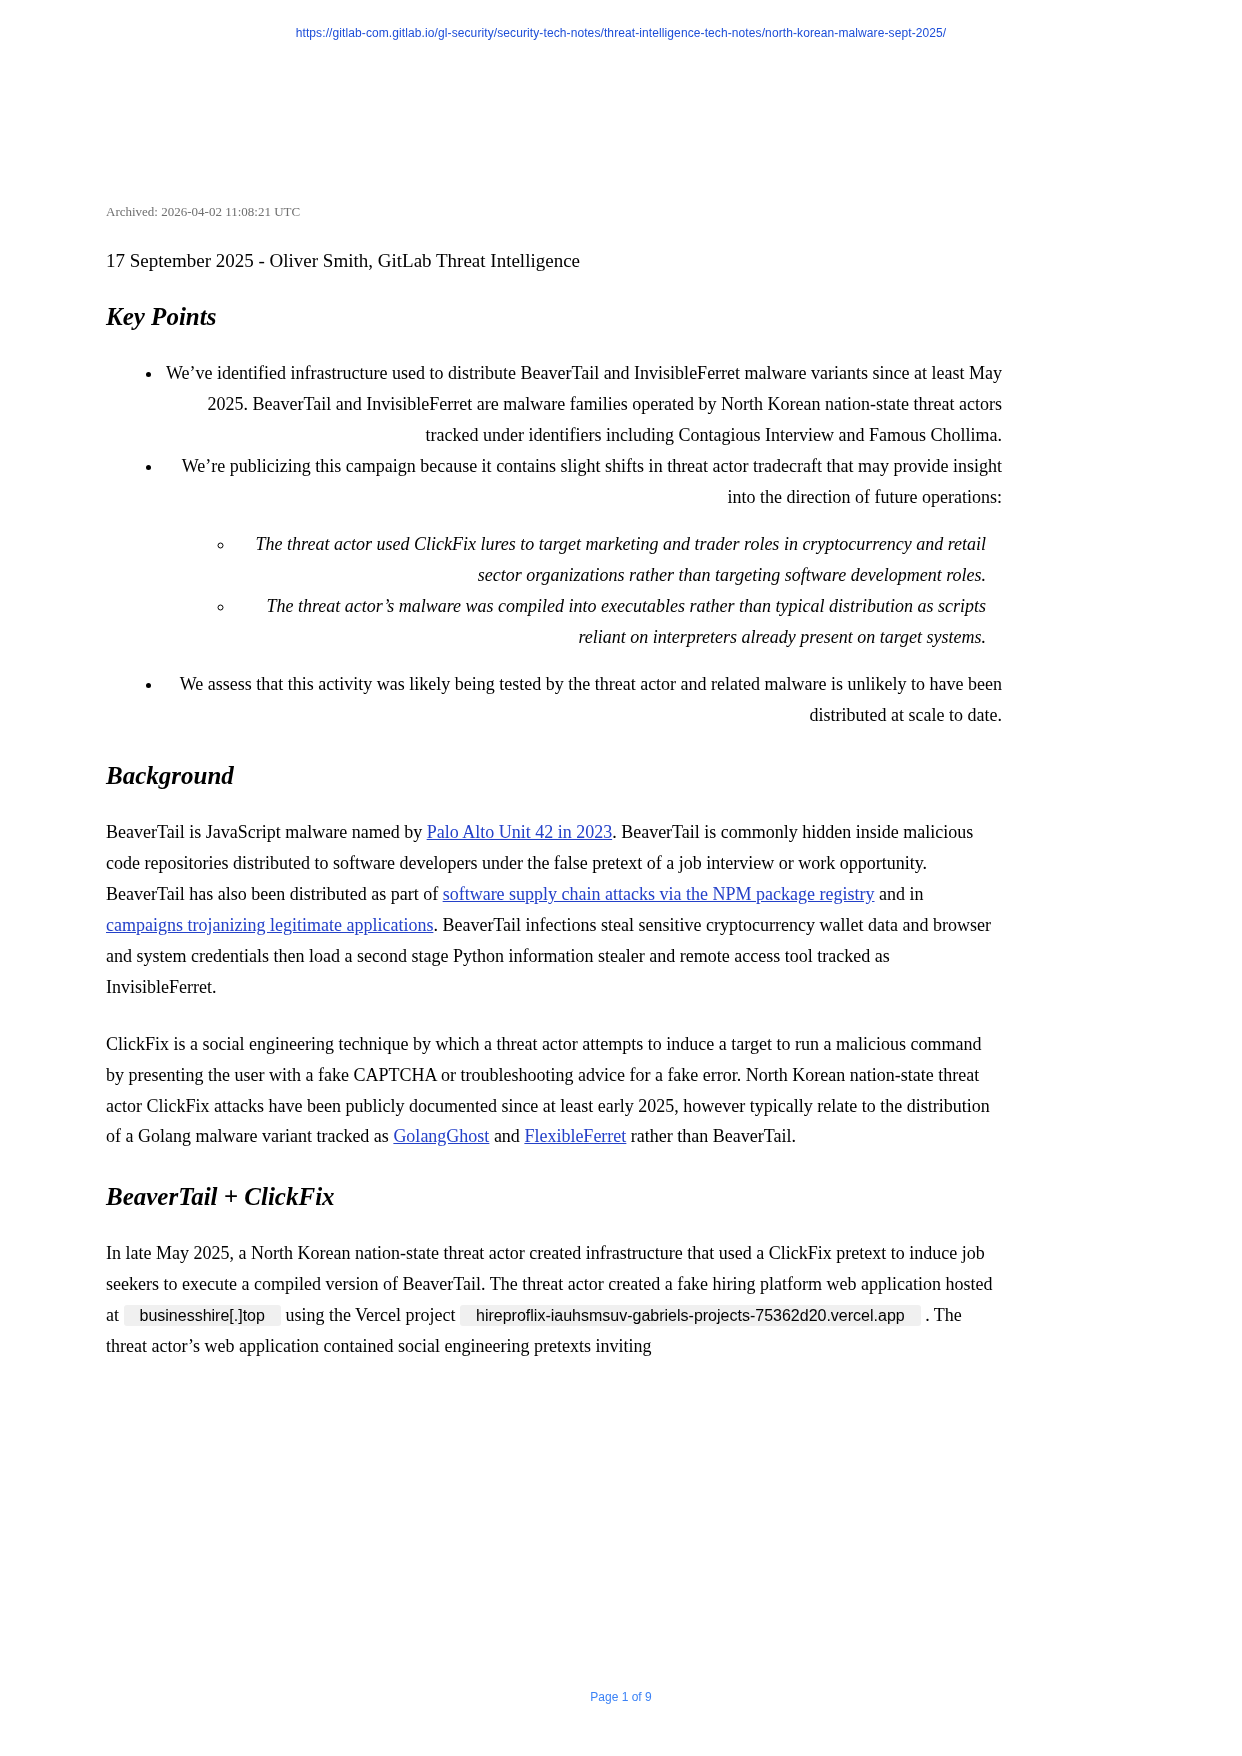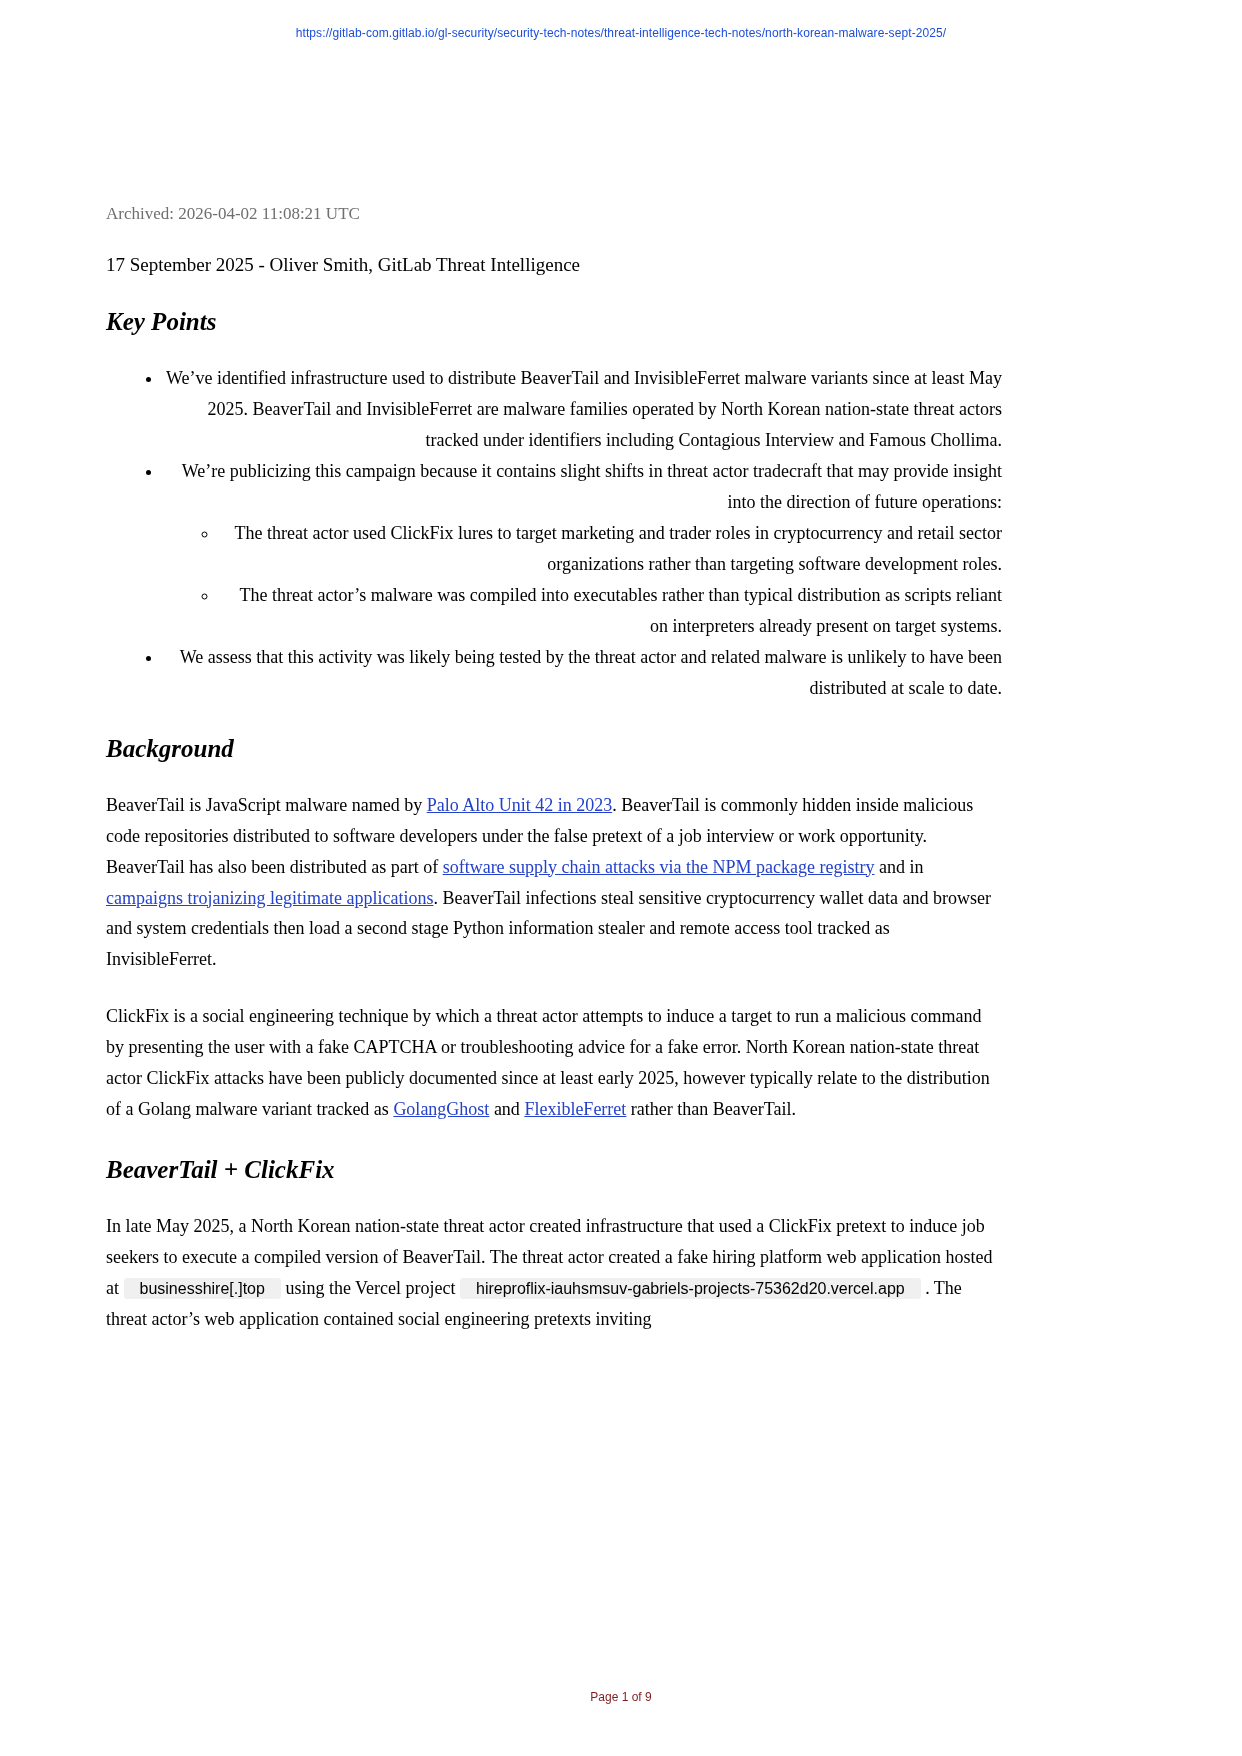--- a/index.html
+++ b/index.html
@@ -24,38 +24,38 @@
     letter-spacing: 0.1px;
   }
   .print-footer {
     position: absolute;
     bottom: 52px;
     left: 0;
     right: 0;
     text-align: center;
     font-family: "Liberation Sans", sans-serif;
     font-size: 12px;
-    color: #7f1d1d;
+    color: #3b82f6;
   }
   .content {
     position: absolute;
     top: 182px;
     left: 106px;
     width: 896px;
   }
   h1 {
     margin: 0;
     font-size: 29px;
     font-weight: bold;
     line-height: 1.72;
     color: #000;
   }
   .archived {
     margin-top: 22px;
-    font-size: 17px;
+    font-size: 13px;
     color: #6f6f6f;
     line-height: 1.2;
   }
   .byline {
     margin-top: 30px;
     font-size: 19px;
     line-height: 1.2;
   }
   h2 {
     margin: 30px 0 0 0;
@@ -63,23 +63,24 @@
     font-weight: bold;
     line-height: 1.2;
     font-style: italic;
   }
   ul.level1 {
     margin: 26px 0 0 0;
     padding-left: 57px;
     list-style-type: disc;
   }
   ul.level2 {
-    margin: 0;
+    margin: 16px;
     padding-left: 56px;
     list-style-type: circle;
+    font-style: italic;
   }
   li {
     font-size: 18px;
     line-height: 1.72;
     text-align: right;
   }
   p.body-para {
     margin: 26px 0 0 0;
     font-size: 18px;
     line-height: 1.72;

